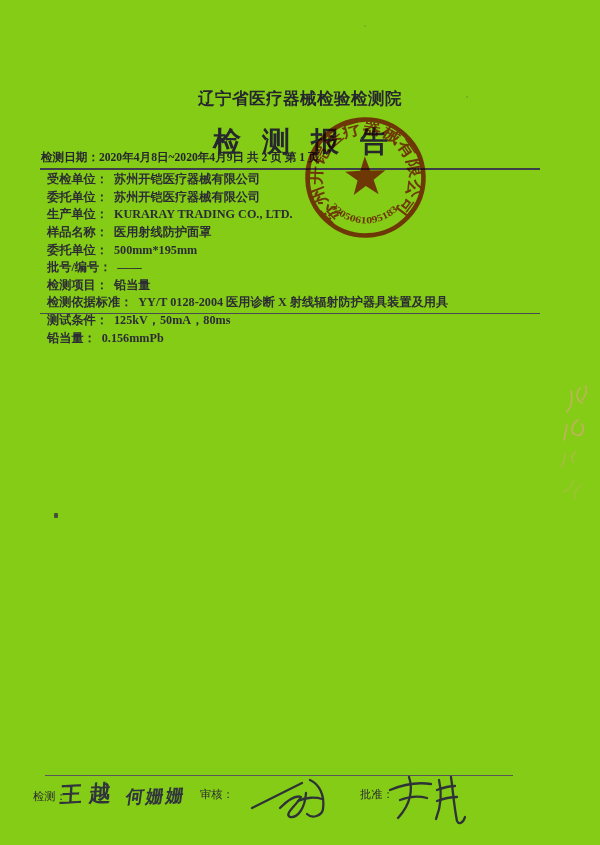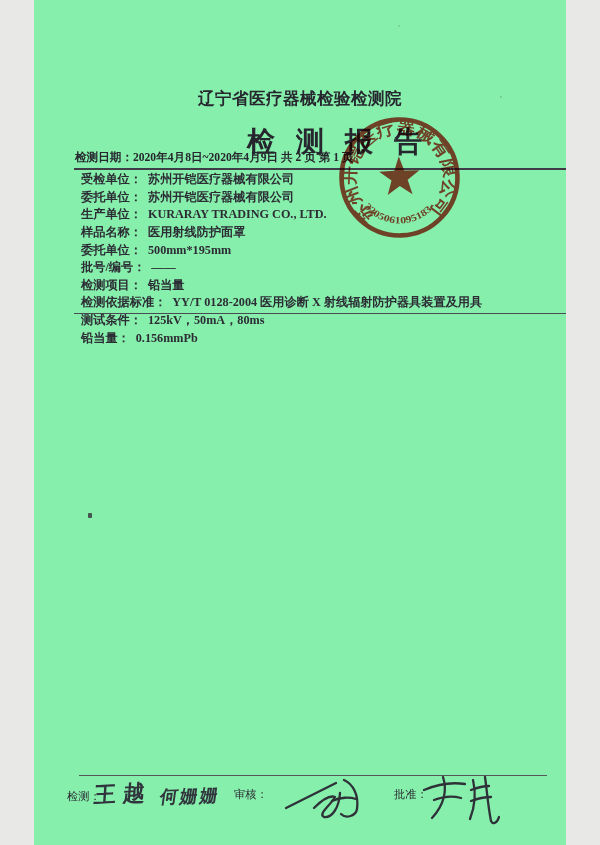--- a/index.html
+++ b/index.html
@@ -1,18 +1,18 @@
 <!DOCTYPE html>
 <html><head>
 <meta charset="utf-8">
 <style>
   html,body{margin:0;padding:0;background:#e8e8e6;}
   .page{
-    position:relative;width:532px;height:845px;margin:0 auto;
-    background:#86efac;overflow:hidden;
+    position:relative;width:600px;height:845px;margin:0 auto;
+    background:#84cc16;overflow:hidden;
     font-family:"Liberation Serif","DejaVu Serif",serif;
     color:#2b2b33;
   }
   .institute{
     position:absolute;top:88px;left:0;width:100%;text-align:center;
     font-size:16.5px;font-weight:700;letter-spacing:.5px;color:#26262e;
   }
   .report-title{
     position:absolute;top:123px;left:213px;
     font-size:28px;font-weight:700;letter-spacing:21px;color:#26262e;

